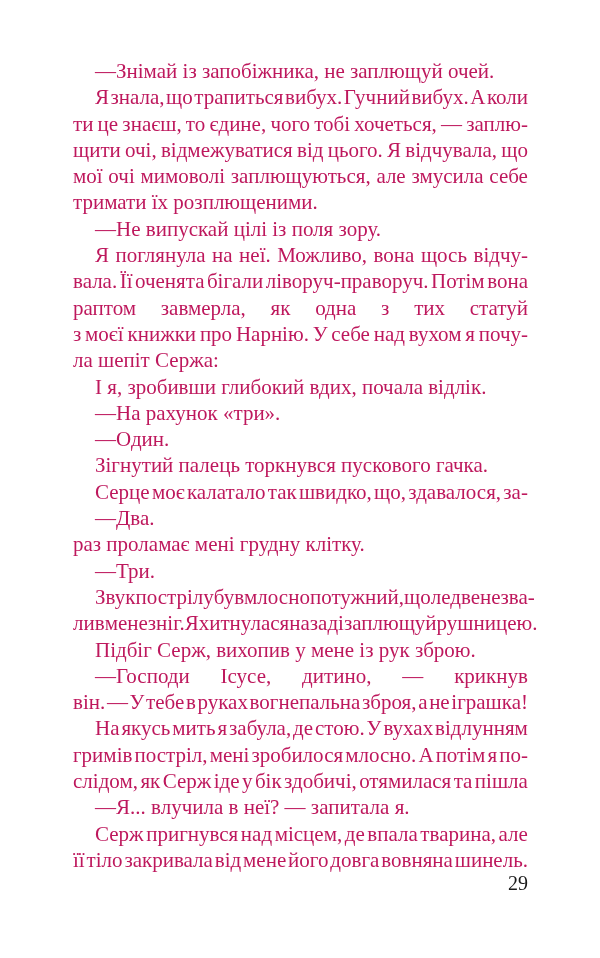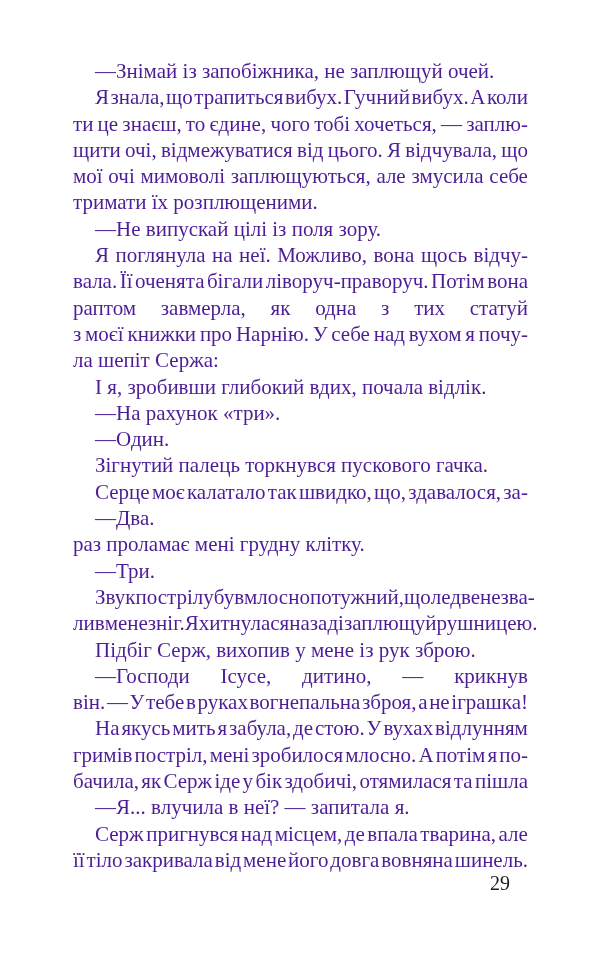--- a/index.html
+++ b/index.html
@@ -1,22 +1,22 @@
 <!DOCTYPE html>
 <html><head>
 <meta charset="utf-8">
 <style>
   html, body { margin:0; padding:0; background:#ffffff; }
   body { width:600px; height:958px; position:relative; overflow:hidden; }
-  .page { position:absolute; left:73px; top:58px; width:455px; font-family:"Liberation Serif", serif; font-size:21px; color:#4c1d95;text-align:center; }
+  .page { position:absolute; left:73px; top:58px; width:455px; font-family:"Liberation Serif", serif; font-size:21px; color:#be185d;text-align:center; }
   .line { height:26.3px; line-height:26.3px; white-space:nowrap; display:flex; }
   .line.just { justify-content:space-between; }
   .line.indent { padding-left:22px; }
   .w { display:inline-block; }
-  .pagenum { position:absolute; left:490px; top:872px; width:38px; text-align:left; font-family:"Liberation Serif", serif; font-size:20px; color:#1a1a1a; }
+  .pagenum { position:absolute; left:490px; top:872px; width:38px; text-align:right; font-family:"Liberation Serif", serif; font-size:20px; color:#1a1a1a; }
 </style>
 </head>
 <body>
 
 <div class="page" id="page">
     <div class="line indent">—Знімай із запобіжника, не заплющуй очей.</div>
     <div class="line indent just">
       <span class="w">Я</span>
       <span class="w">знала,</span>
       <span class="w">що</span>
@@ -180,21 +180,21 @@
       <span class="w">постріл,</span>
       <span class="w">мені</span>
       <span class="w">зробилося</span>
       <span class="w">млосно.</span>
       <span class="w">А</span>
       <span class="w">потім</span>
       <span class="w">я</span>
       <span class="w">по-</span>
     </div>
     <div class="line just">
-      <span class="w">бачила,</span>
+      <span class="w">слідом,</span>
       <span class="w">як</span>
       <span class="w">Серж</span>
       <span class="w">іде</span>
       <span class="w">у</span>
       <span class="w">бік</span>
       <span class="w">здобичі,</span>
       <span class="w">отямилася</span>
       <span class="w">та</span>
       <span class="w">пішла</span>
     </div>

